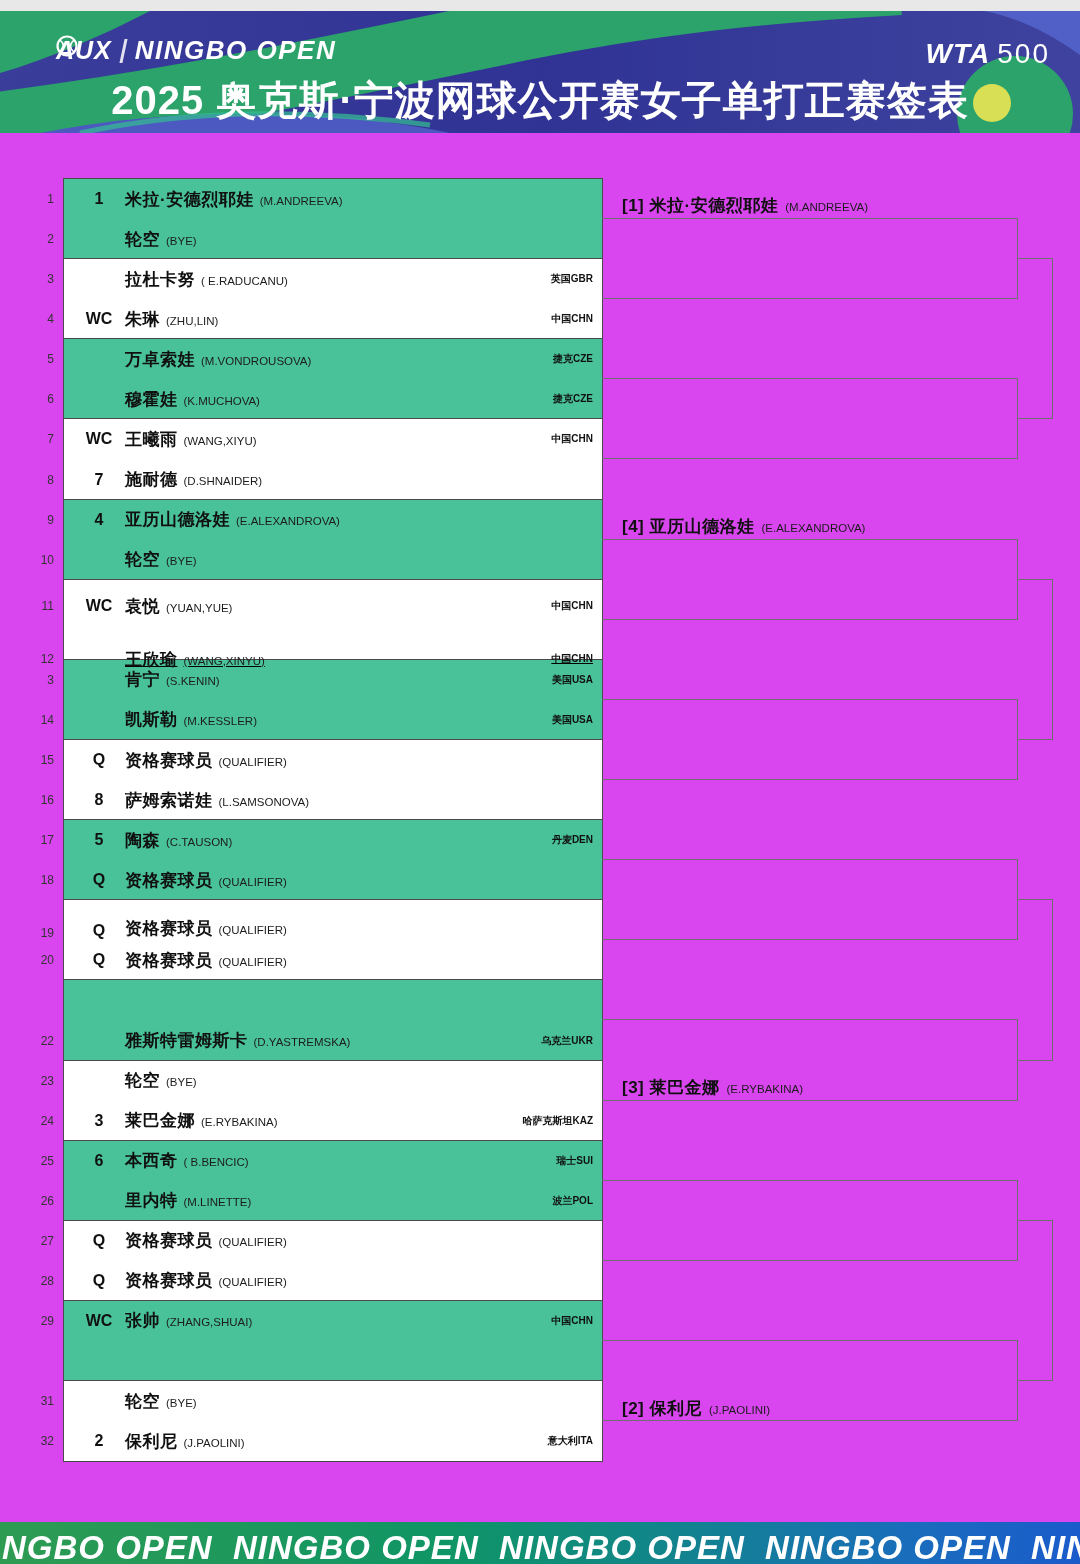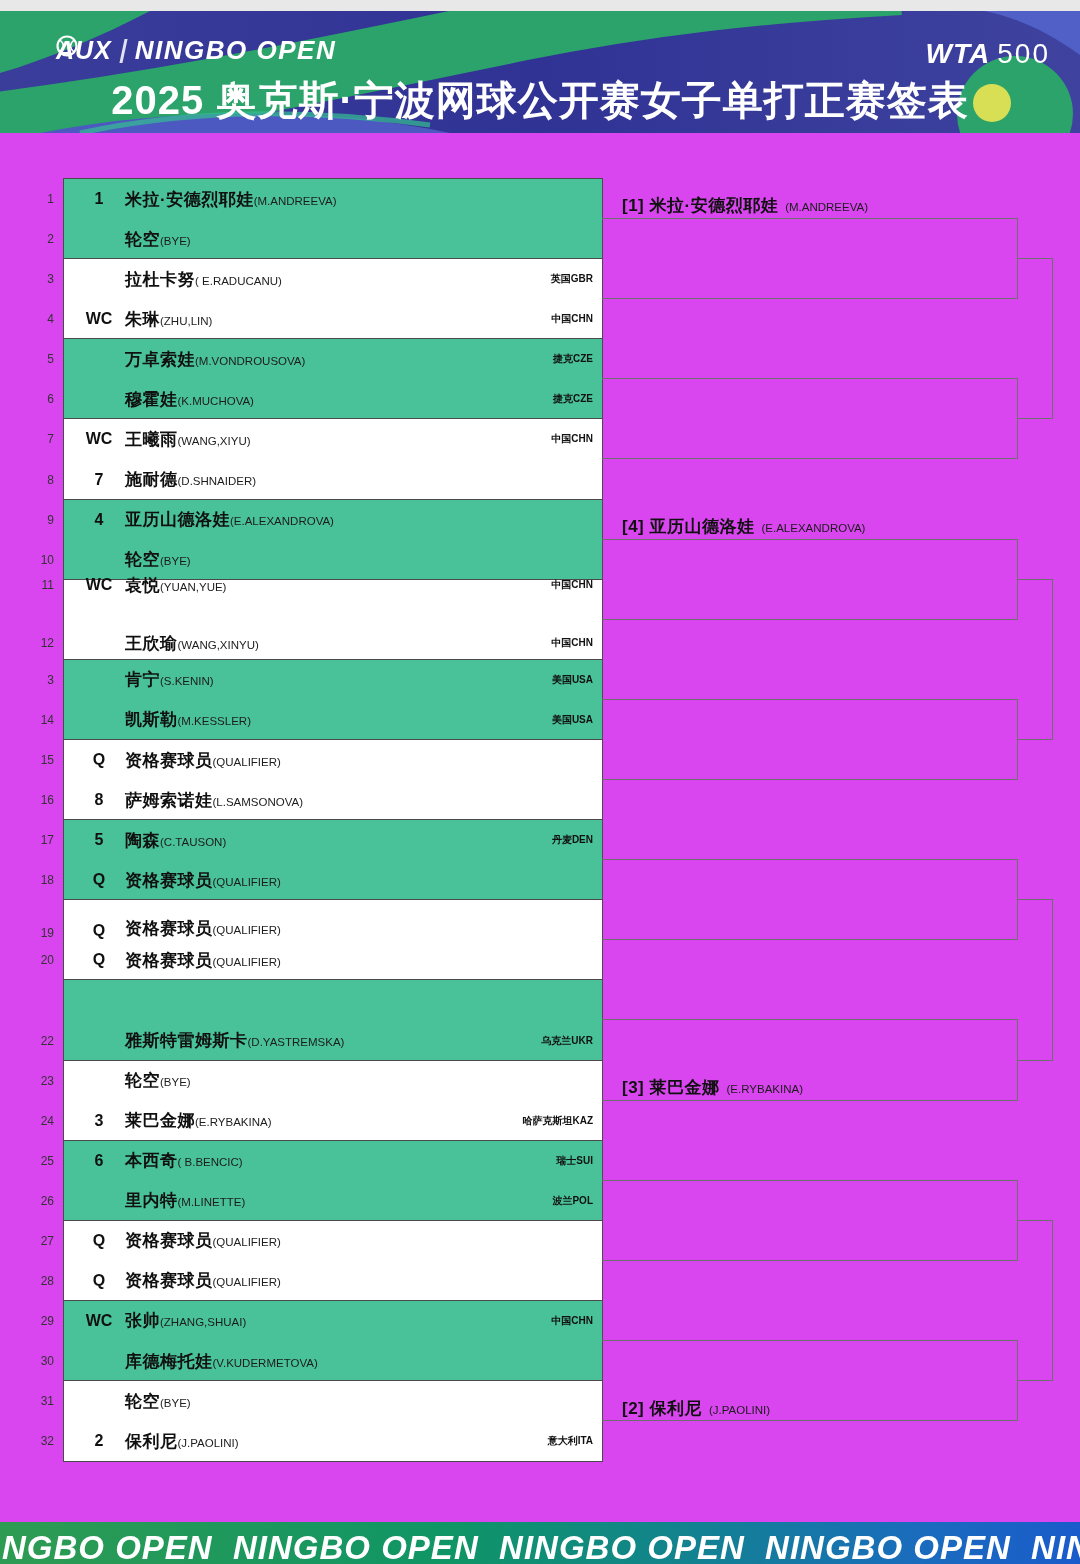--- a/index.html
+++ b/index.html
@@ -28,21 +28,21 @@
   .title{position:absolute;left:0;top:66px;width:1080px;text-align:center;
     color:#fff;font-size:40px;font-weight:900;letter-spacing:1px;margin:0;line-height:46px;}
   
   #draw-table{position:absolute;left:63px;top:167px;width:540px;height:1284px;
     border:1px solid var(--tbl-border);box-sizing:border-box;background:#fff;}
   .pair-block{position:absolute;left:0;right:0;background:var(--green-row);
     border-top:1px solid var(--tbl-border);border-bottom:1px solid var(--tbl-border);box-sizing:border-box;}
   .draw-row{position:absolute;left:0;right:0;display:flex;align-items:center;}
   .rowno{position:absolute;left:-38px;width:28px;text-align:right;font-size:12px;color:#333;}
   .tag{width:52px;margin-left:9px;text-align:center;font-weight:700;font-size:16px;color:#101010;flex:none;}
-  .names{display:flex;align-items:baseline;gap:0;min-width:0;}
+  .names{display:flex;align-items:baseline;gap:6px;min-width:0;}
   .cn{font-size:17px;font-weight:600;color:#101010;letter-spacing:.5px;white-space:pre;}
   .en{font-size:11.5px;font-weight:400;color:#1c1c1c;white-space:pre;}
   .country{margin-left:auto;padding-right:9px;font-size:10px;font-weight:600;color:#101010;white-space:pre;}
   
   .bl{position:absolute;background:var(--line);}
   .advancer{position:absolute;left:622px;display:flex;align-items:baseline;gap:7px;white-space:nowrap;}
   .adv-cn{font-size:17px;font-weight:600;color:#101010;letter-spacing:.5px;}
   .adv-en{font-size:11.5px;color:#1c1c1c;}
   
   .footer{position:absolute;left:0;top:1511px;width:1080px;height:53px;overflow:hidden;
@@ -189,30 +189,30 @@
       </div>
       <div class="draw-row" style="top: 360.63px; height: 40.07px;">
         <span class="rowno">10</span>
         <span class="tag"></span>
         <span class="names">
           <span class="cn">轮空</span>
           <span class="en">(BYE)</span>
         </span>
         <span class="country"></span>
       </div>
-      <div class="draw-row" style="top: 386px; height: 40.07px;">
+      <div class="draw-row" style="top: 407px; height: 40.07px;">
         <span class="rowno">11</span>
         <span class="tag">WC</span>
         <span class="names">
           <span class="cn">袁悦</span>
           <span class="en">(YUAN,YUE)</span>
         </span>
         <span class="country">中国CHN</span>
       </div>
-      <div class="draw-row" style="top: 444px; height: 40.07px;">
+      <div class="draw-row" style="top: 460px; height: 40.07px; text-decoration: underline;">
         <span class="rowno">12</span>
         <span class="tag"></span>
         <span class="names">
           <span class="cn">王欣瑜</span>
           <span class="en">(WANG,XINYU)</span>
         </span>
         <span class="country">中国CHN</span>
       </div>
       <div class="draw-row" style="top: 480.84px; height: 40.07px;">
         <span class="rowno">3</span>
@@ -350,29 +350,20 @@
         <span class="country"></span>
       </div>
       <div class="draw-row" style="top: 1121.96px; height: 40.07px;">
         <span class="rowno">29</span>
         <span class="tag">WC</span>
         <span class="names">
           <span class="cn">张帅</span>
           <span class="en">(ZHANG,SHUAI)</span>
         </span>
         <span class="country">中国CHN</span>
-      </div>
-      <div class="draw-row" style="top: 1162.03px; height: 40.07px;">
-        <span class="rowno">30</span>
-        <span class="tag"></span>
-        <span class="names">
-          <span class="cn">库德梅托娃</span>
-          <span class="en">(V.KUDERMETOVA)</span>
-        </span>
-        <span class="country"></span>
       </div>
       <div class="draw-row" style="top: 1202.1px; height: 40.07px; align-items: center;">
         <span class="rowno">31</span>
         <span class="tag"></span>
         <span class="names">
           <span class="cn">轮空</span>
           <span class="en">(BYE)</span>
         </span>
         <span class="country"></span>
       </div>

